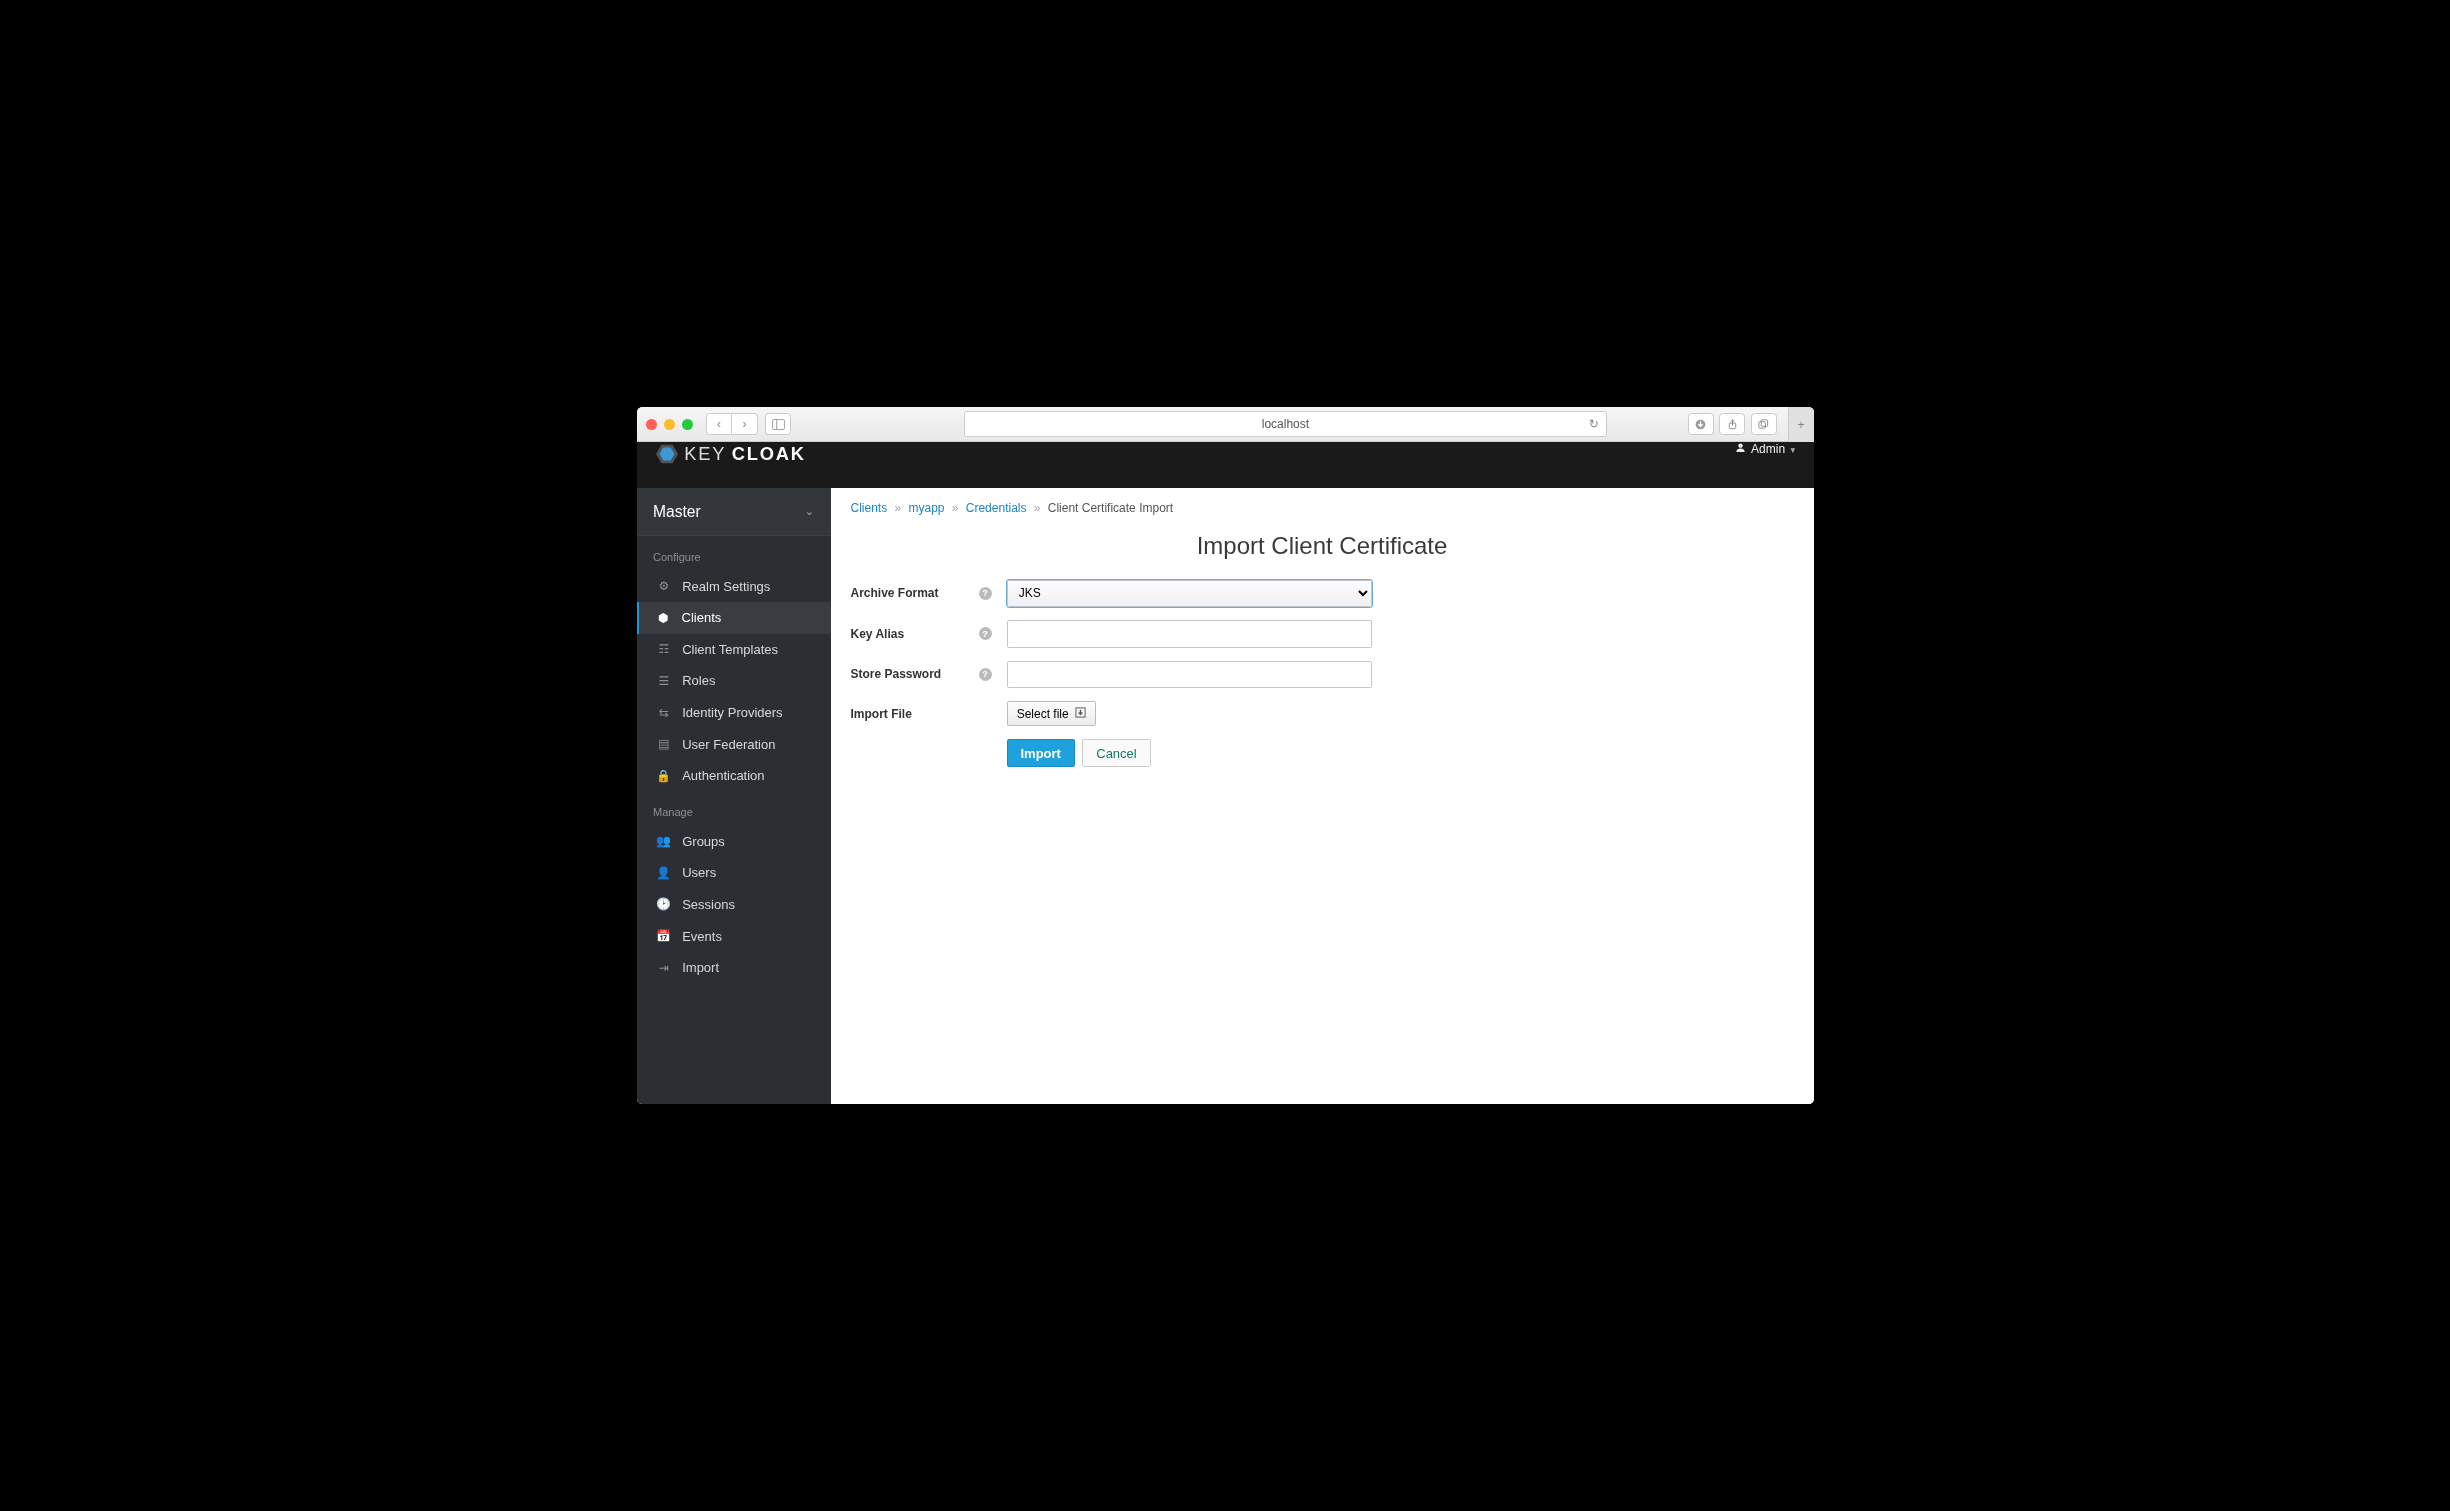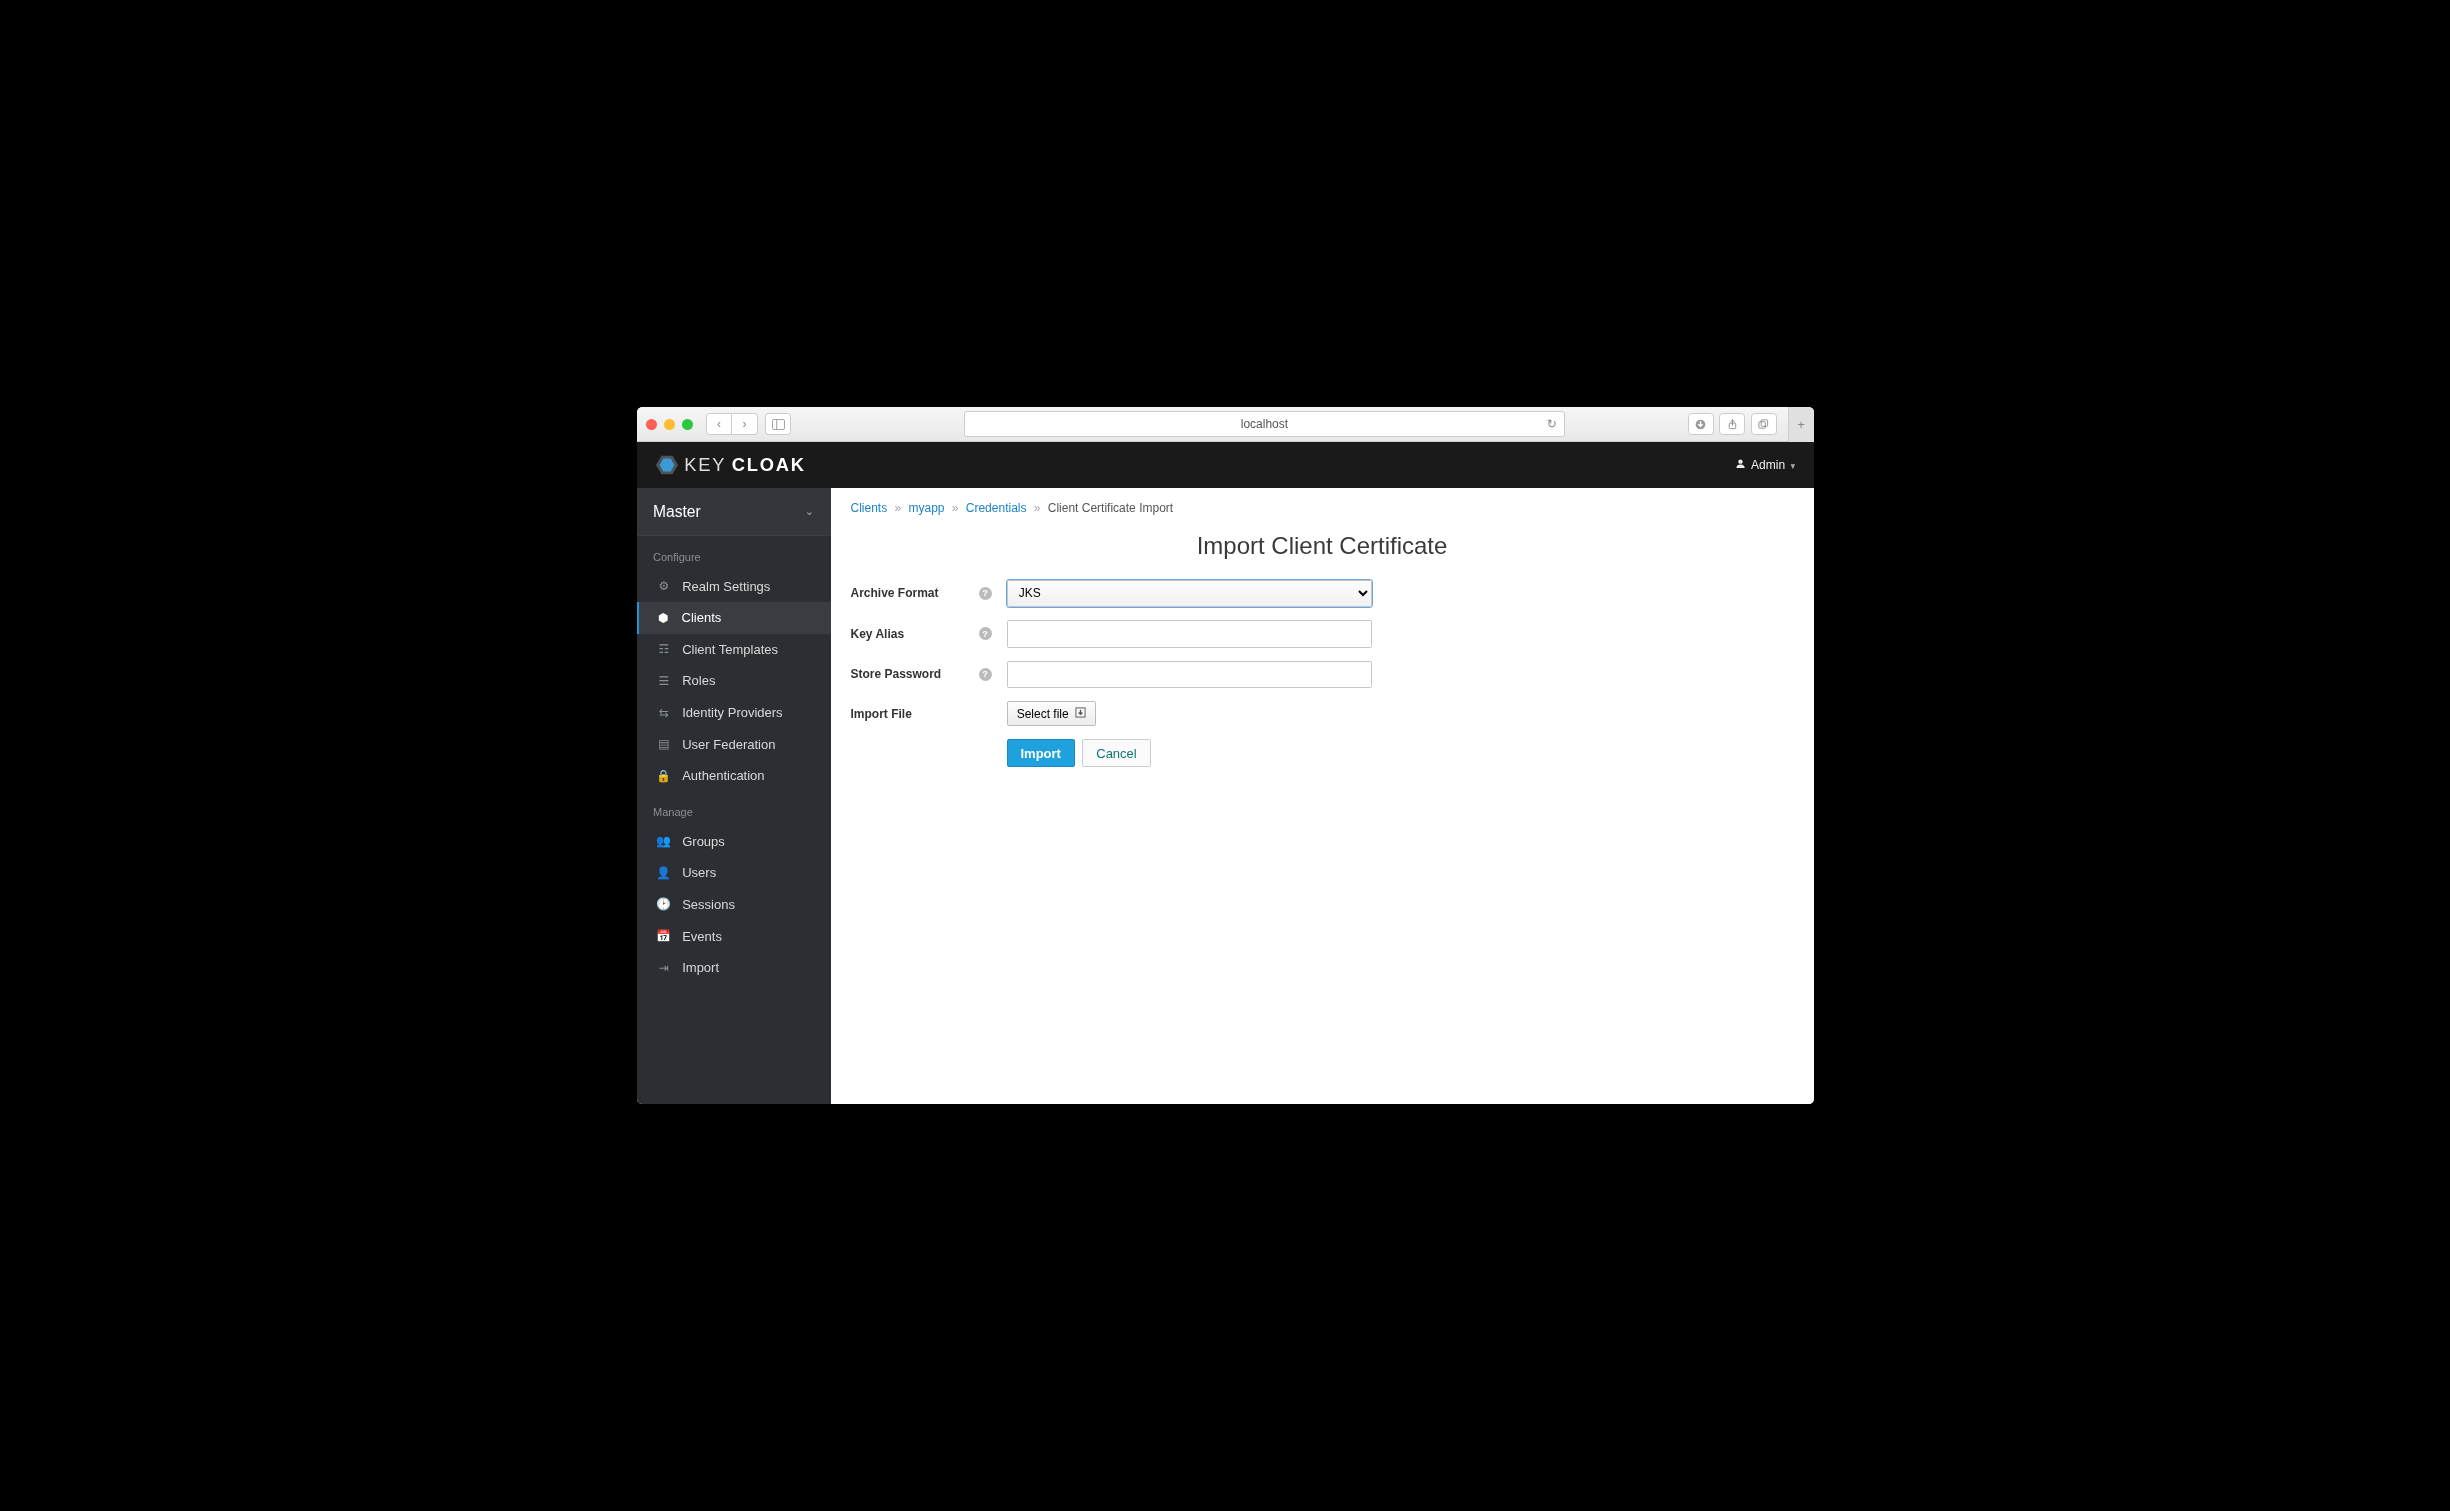--- a/index.html
+++ b/index.html
@@ -39,33 +39,33 @@
     width:26px; height:22px; border:0.9px solid #ccc; border-radius:3.7px;
     background:#fff; display:flex; align-items:center; justify-content:center;
     color:#888; font-size:12px;
   }
   .nav-group{display:flex;}
   .nav-group .nav-btn:first-child{border-top-right-radius:0;border-bottom-right-radius:0;}
   .nav-group .nav-btn:last-child{border-top-left-radius:0;border-bottom-left-radius:0;border-left:none;}
   .url-bar {
     flex:1; height:26px; border:0.9px solid #ccc; border-radius:3px;
     background:#fff; display:flex; align-items:center; justify-content:center;
-    position:relative; margin:0 115px 0 165px; font-size:12px; color:#555;
+    position:relative; margin:0 73px 0 165px; font-size:12px; color:#555;
   }
   .url-refresh{position:absolute; right:7.3px; color:#888;}
   .chrome-right{display:flex; gap:5.5px; align-items:center;}
   .tab-plus{width:26px;height:35px;display:flex;align-items:center;justify-content:center;color:#888;background:#e0e0e0;border-left:0.9px solid #ccc;margin:-9.2px -9.2px -9.2px 3.7px;}
 
   
   .app {
     flex:1; display:flex; flex-direction:column; overflow:hidden;
   }
   .topbar {
     height:46px; background:#1a1a1a; color:#fff;
-    display:flex; align-items:center; justify-content:space-between;
+    display:flex; align-items:flex-start; justify-content:space-between;
     padding:0 18.3px;
   }
   .brand { display:flex; align-items:center; gap:5.5px; font-size:18.3px; letter-spacing:1.8px; color:#ddd;}
   .brand-logo {
     width:24px; height:24px; position:relative;
   }
   .brand-logo svg{width:24px;height:24px;}
   .brand b{font-weight:700;color:#ffffff;}
   .user-menu{display:flex;align-items:center;gap:5.5px;color:#eee;font-size:12px;}
   .user-menu .chev{font-size:9.2px;color:#aaa;}

